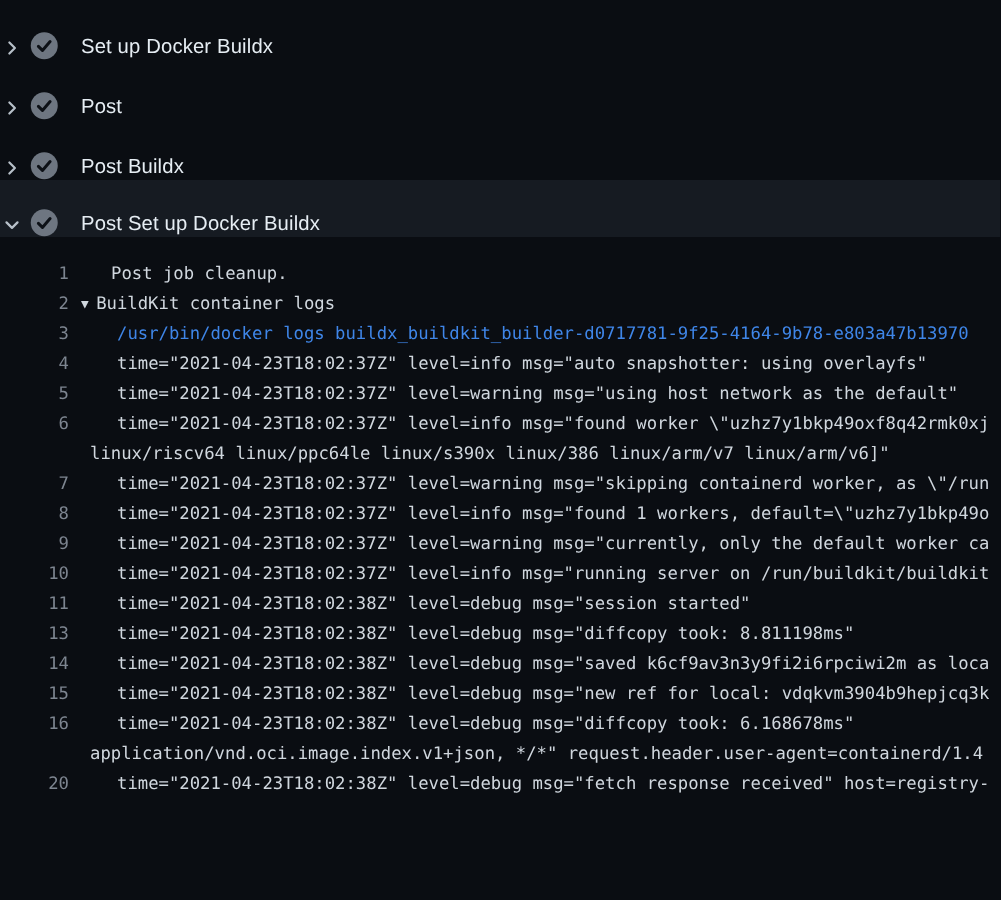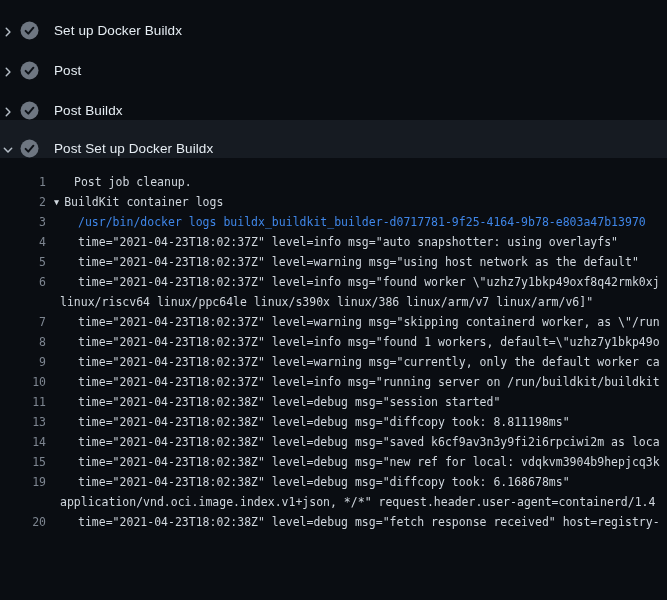--- a/index.html
+++ b/index.html
@@ -176,21 +176,21 @@
   </div>
       <div class="line k-child">
     <span class="num">14</span>
     <span class="content"><span class="txt">time="2021-04-23T18:02:38Z" level=debug msg="saved k6cf9av3n3y9fi2i6rpciwi2m as loca</span></span>
   </div>
       <div class="line k-child">
     <span class="num">15</span>
     <span class="content"><span class="txt">time="2021-04-23T18:02:38Z" level=debug msg="new ref for local: vdqkvm3904b9hepjcq3k</span></span>
   </div>
       <div class="line k-child">
-    <span class="num">19</span>
+    <span class="num">16</span>
     <span class="content"><span class="txt">time="2021-04-23T18:02:38Z" level=debug msg="diffcopy took: 6.168678ms"</span></span>
   </div>
       <div class="line k-cont">
     <span class="num"></span>
     <span class="content"><span class="txt">application/vnd.oci.image.index.v1+json, */*" request.header.user-agent=containerd/1.4</span></span>
   </div>
       <div class="line k-child">
     <span class="num">20</span>
     <span class="content"><span class="txt">time="2021-04-23T18:02:38Z" level=debug msg="fetch response received" host=registry-</span></span>
   </div>

